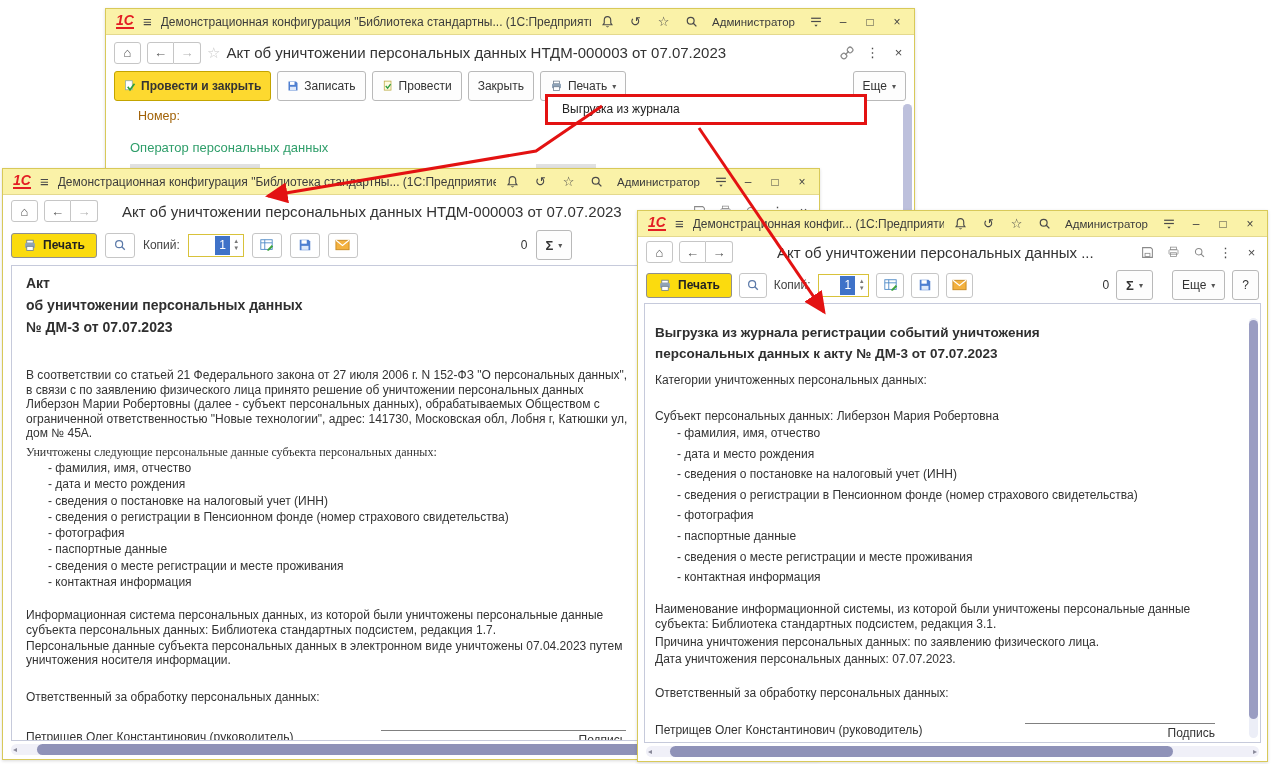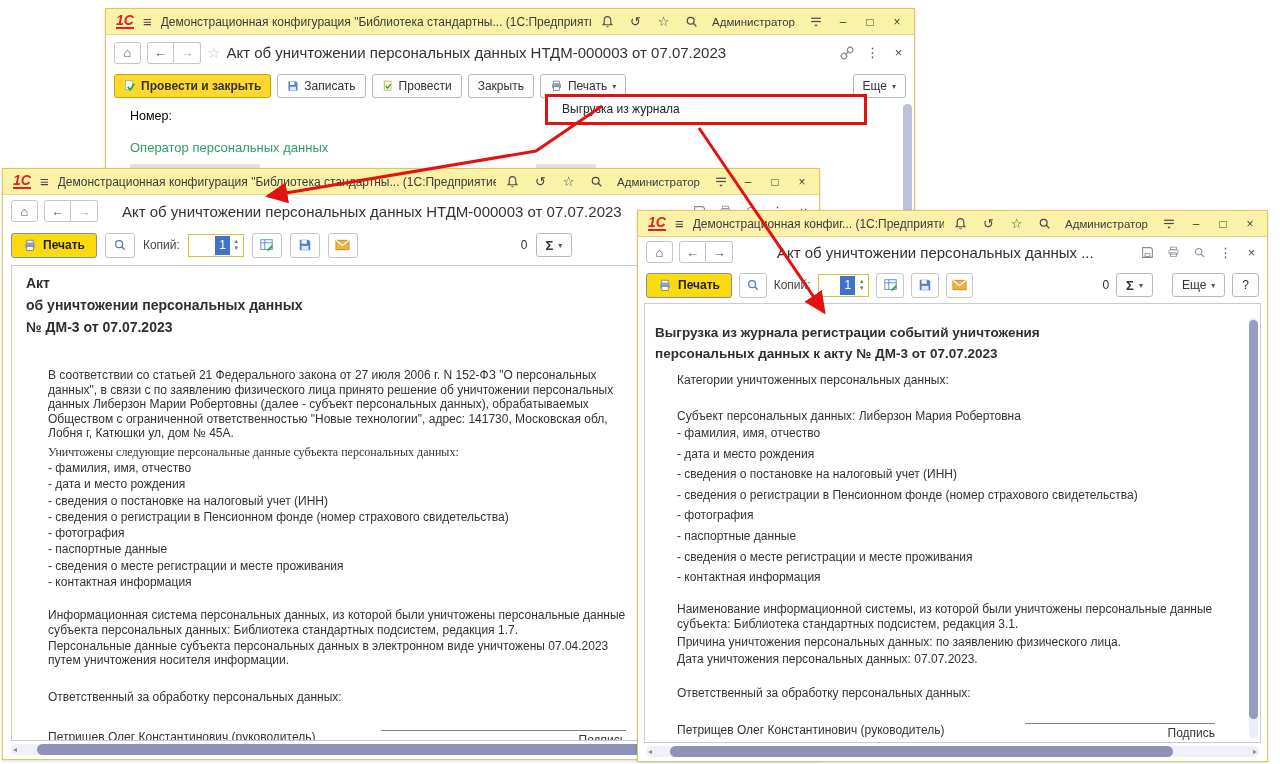--- a/index.html
+++ b/index.html
@@ -24,27 +24,27 @@
   .navbtn.dis { color:#b5b5b5; }
   .navgrp { display:flex; gap:0; }
   .navgrp .navbtn:first-child { border-radius:3px 0 0 3px; }
   .navgrp .navbtn:last-child { border-radius:0 3px 3px 0; border-left:none; }
   .doc-head { font-size:15px; color:#333; white-space:nowrap; overflow:hidden; }
   .nav-right { margin-left:auto; display:flex; align-items:center; gap:11px; }
   .star-faded { color:#c9c9c9; font-size:15px; }
 
   
   .toolbar { position:absolute; left:0; right:0; display:flex; align-items:center; gap:6px; padding:0 8px; }
-  .btn { height:24px; border:1px solid #b9b9b9; border-radius:3px; background:#fdfdfd; padding:0 9px; font-size:12px; color:#333; display:inline-flex; align-items:center; gap:5px; white-space:nowrap; }
+  .btn { height:30px; border:1px solid #b9b9b9; border-radius:3px; background:#fdfdfd; padding:0 9px; font-size:12px; color:#333; display:inline-flex; align-items:center; gap:5px; white-space:nowrap; }
   .btn.primary { background:#fdd92f; border-color:#c3a400; font-weight:bold; }
   .caret { font-size:8px; color:#555; }
   .push { margin-left:auto; }
 
   
-  .formrow { position:absolute; display:flex; font-size:12.5px; color:#000000; }
+  .formrow { position:absolute; display:flex; font-size:12.5px; color:#a16207;margin-left:8px; }
   .linkgreen { position:absolute; font-size:13px; color:#2f9e6a; }
   .frag { position:absolute; background:#c9c9c9; opacity:.55; }
 
   
   .annot-box { position:absolute; left:545px; top:94px; width:322px; border:3px solid #e31212; background:#fff; z-index:6; }
   .menu-item { height:25px; line-height:25px; padding:0 14px; font-size:12px; color:#222; white-space:nowrap; }
   .menu-item.active { background:#fbd303; }
 
   
   .ptoolbar { position:absolute; left:0; right:0; display:flex; align-items:center; gap:8px; padding:0 8px; }
@@ -54,21 +54,21 @@
   .spin { width:56px; height:23px; border:1px solid #d8c23a; background:#fff; display:flex; align-items:center; }
   .spin-val { margin-left:auto; background:#3f72c8; color:#fff; font-size:12px; padding:0 4px; line-height:19px; }
   .spin-ud { width:13px; display:flex; flex-direction:column; align-items:center; color:#777; font-size:6px; line-height:7px; }
   .sum0 { font-size:12px; color:#333; }
   .sigma { font-size:13px; font-weight:bold; }
 
   
   .docarea { position:absolute; background:#fff; border:1px solid #c6cadb; overflow:hidden; }
   .paper { color:#333; }
   .pt-center { font-weight:bold; color:#2f2f2f; }
-  .doc-line { font-size:12px; color:#333;margin-left:22px; }
+  .doc-line { font-size:12px; color:#333; }
   .list-item { font-size:12px; color:#333; padding-left:22px; }
 
   .sigrow { display:flex; justify-content:space-between; align-items:flex-start; }
   .sigbox { text-align:right; font-size:12px; color:#333; }
   .sigline { border-top:1px solid #808080; height:3px; }
 
   
   .hscroll { position:absolute; height:11px; background:#f0f0f8; border-radius:6px; }
   .hthumb { position:absolute; top:0; height:11px; background:#8f92b8; border-radius:6px; }
   .hsarr { position:absolute; top:1px; font-size:8px; color:#8a8a9a; }

